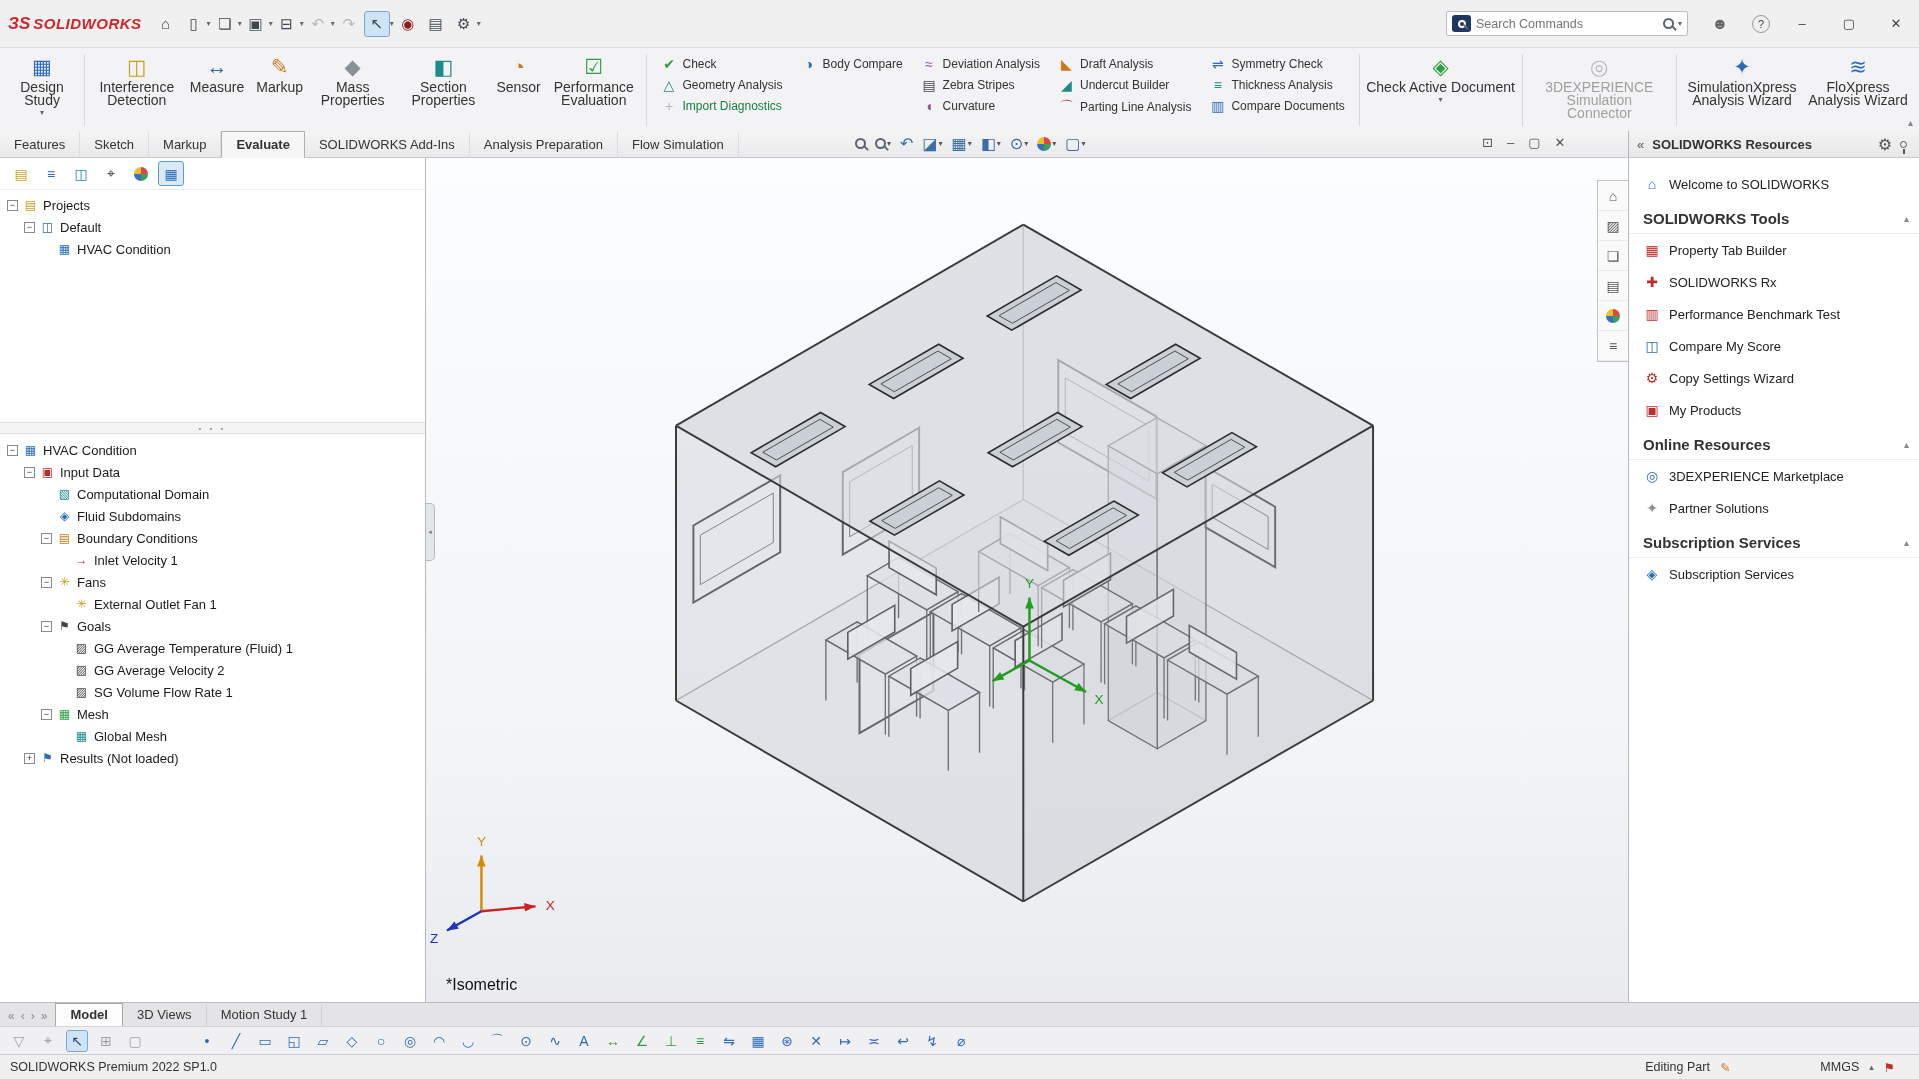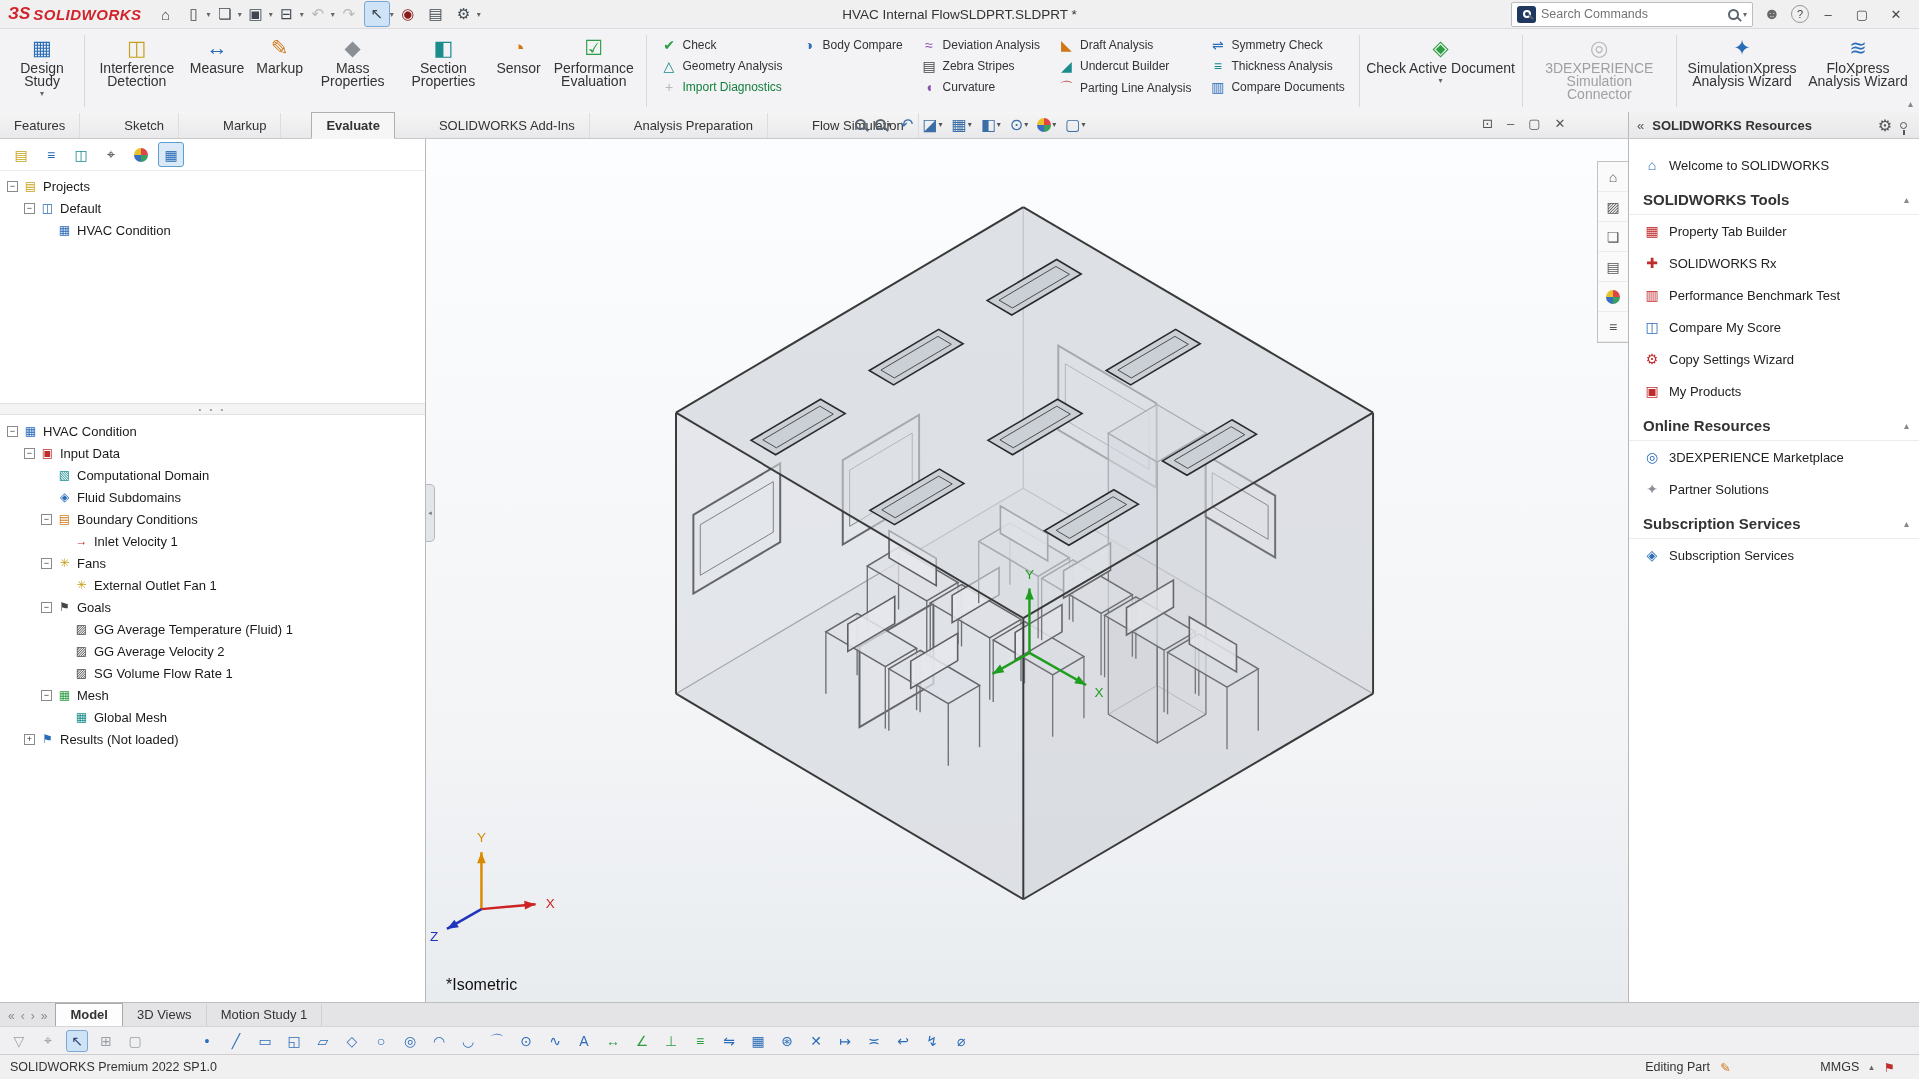--- a/index.html
+++ b/index.html
@@ -1,29 +1,29 @@
 <!DOCTYPE html>
 <html><head>
 <meta charset="utf-8">
 <style>
   *{margin:0;padding:0;box-sizing:border-box;font-family:"Liberation Sans","DejaVu Sans",sans-serif;}
   html,body{width:1919px;height:1079px;overflow:hidden;background:#f0f0f1;color:#222;}
   .app{position:relative;width:1919px;height:1079px;display:flex;flex-direction:column;}
 
   
-  .titlebar{height:29px;display:flex;align-items:center;background:#f0f0f1;border-bottom:1px solid #dcdcde;padding:0 8px;position:relative;}
+  .titlebar{height:48px;display:flex;align-items:center;background:#f0f0f1;border-bottom:1px solid #dcdcde;padding:0 8px;position:relative;}
   .logo{display:flex;align-items:center;margin-right:10px;}
   .logo-mark{color:#d2232a;font-weight:bold;font-style:italic;font-size:17px;margin-right:3px;}
   .logo-text{color:#d2232a;font-weight:bold;font-style:italic;font-size:15px;letter-spacing:.5px;}
   .qi{min-width:26px;height:26px;display:inline-flex;align-items:center;justify-content:center;border-radius:3px;font-size:15px;color:#3f4650;margin:0 1px;}
   .qi.pressed{background:#cfe3f7;border:1px solid #7aa7d6;}
   .qi.disabled{color:#b5b8bc;}
   .car{font-size:8px;color:#666;margin-left:-1px;}
   .tb-title{position:absolute;left:0;right:0;text-align:center;font-size:13.5px;color:#333;pointer-events:none;}
-  .tb-right{margin-left:auto;display:flex;align-items:center;gap:4px;z-index:2;}
+  .tb-right{margin-left:auto;display:flex;align-items:center;gap:17px;z-index:2;}
   .searchbox{width:242px;height:25px;background:#fff;border:1px solid #b9bcc0;border-radius:2px;display:flex;align-items:center;padding:0 5px;gap:5px;}
   .scope{width:19px;height:17px;background:#20375f;border-radius:3px;display:flex;align-items:center;justify-content:center;}
   .scope .mag{border-color:#fff;width:8px;height:8px;}
   .searchbox input{border:none;outline:none;flex:1;font-size:12.5px;color:#666;background:transparent;}
   .mag{width:11px;height:11px;border:2px solid #5a6470;border-radius:50%;position:relative;display:inline-block;}
   .mag::after{content:"";position:absolute;width:6px;height:2px;background:#5a6470;transform:rotate(45deg);right:-5px;bottom:-2px;}
   .winbtn{width:30px;height:26px;display:inline-flex;align-items:center;justify-content:center;color:#444;font-size:13px;}
 
   
   .ribbon{height:83px;background:#f3f3f5;display:flex;align-items:stretch;padding:3px 6px 2px 6px;gap:2px;position:relative;}
@@ -40,21 +40,21 @@
   .sbtn span:last-child{font-size:12px;color:#333;white-space:nowrap;}
   .sbtn.disabled span:last-child{color:#15803d;}
   .sbtn.disabled .sli{color:#b5b8bc !important;}
   .vsep{width:1px;background:#d8d8da;margin:3px 4px;}
   .ribbon-collapse{position:absolute;right:6px;bottom:3px;font-size:10px;color:#888;}
 
   .c-blue{color:#2b6cb8;} .c-teal{color:#1a8c8c;} .c-orange{color:#d07818;} .c-green{color:#2e9e44;}
   .c-red{color:#c02b2b;} .c-gold{color:#c8a11c;} .c-gray{color:#8a8f96;} .c-purple{color:#8a4fb0;} .c-dark{color:#444;}
 
   
-  .tabrow{height:27px;background:linear-gradient(#f5f5f6,#e9e9eb);border-bottom:1px solid #c8c8ca;display:flex;align-items:flex-end;position:relative;gap:30px;}
+  .tabrow{height:27px;background:linear-gradient(#f5f5f6,#e9e9eb);border-bottom:1px solid #c8c8ca;display:flex;align-items:flex-end;position:relative;}
   .dtab{padding:0 14px;line-height:25px;font-size:13px;color:#333;border-right:1px solid #dddddf;}
   .dtab.active{background:#f6f6f7;border:1px solid #b0b0b2;border-bottom:1px solid #f6f6f7;margin-bottom:-1px;font-weight:bold;border-right:1px solid #b0b0b2;}
   .headsup{position:absolute;left:855px;top:3px;display:flex;align-items:center;gap:9px;}
   .hu{display:inline-flex;align-items:center;gap:2px;color:#3b6ea5;font-size:16px;}
   .hu .car{color:#555;}
   .ball{width:14px;height:14px;border-radius:50%;background:conic-gradient(#e04444 0 25%,#3aa060 0 50%,#3a6ec0 0 75%,#e8c22a 0);display:inline-block;}
   .doccontrols{position:absolute;left:1482px;top:4px;display:flex;gap:14px;color:#555;font-size:13px;}
   .tp-header{position:absolute;left:1628px;right:0;top:0;bottom:0;background:linear-gradient(#f2f2f3,#e8e8ea);border-left:1px solid #b8b8ba;display:flex;align-items:center;padding:0 8px;gap:8px;}
   .tp-header .tp-title{font-weight:bold;font-size:13px;color:#333;flex:1;}
   .pin{width:7px;height:7px;border:1.5px solid #555;border-radius:50%;position:relative;display:inline-block;margin-right:4px;}
@@ -127,21 +127,20 @@
       <span class="car">▾</span>
     <span class="qi disabled">↶</span>
       <span class="car">▾</span>
     <span class="qi disabled">↷</span>
     <span class="qi pressed">↖</span>
       <span class="car">▾</span>
     <span class="qi" style="color:#8b1a1a">◉</span>
     <span class="qi">▤</span>
     <span class="qi">⚙</span>
       <span class="car">▾</span>
-    <div class="tb-title">HVAC Internal FlowSLDPRT.SLDPRT *</div>
     <div class="tb-right">
       <div class="searchbox">
         <span class="scope">
             <span class="mag"></span>
           </span>
         <input placeholder="Search Commands" style="">
         <span class="mag"></span>
         <span class="car">▾</span>
       </div>
       <span class="winbtn" style="font-size:16px;color:#666">☻</span>

